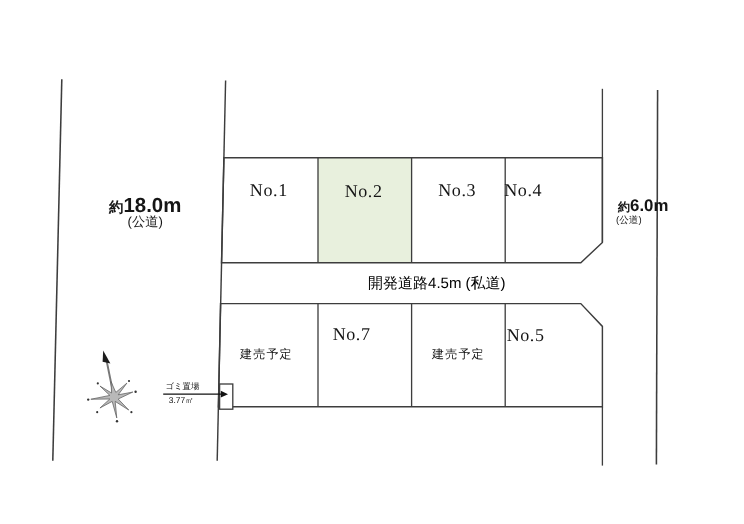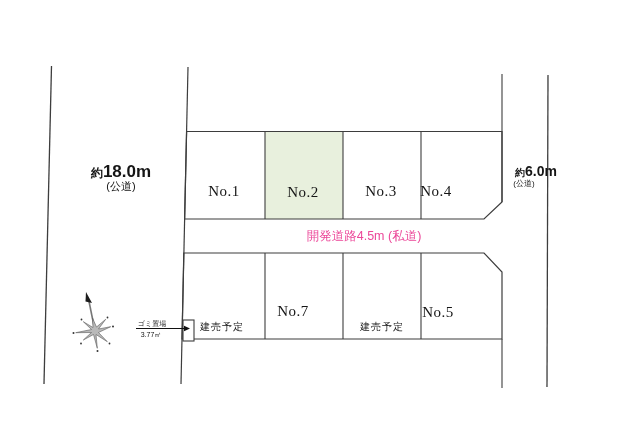--- a/index.html
+++ b/index.html
@@ -11,30 +11,30 @@
     font-family:"Liberation Sans","DejaVu Sans",sans-serif;
   }
   .canvas svg{position:absolute;left:0;top:0;}
   .lbl{
     position:absolute;
     transform:translate(-50%,-50%);
     white-space:nowrap;
     color:#151515;
     line-height:1;
   }
-  .serif{font-family:"Liberation Serif","DejaVu Serif",serif;margin-top:31px;}
+  .serif{font-family:"Liberation Serif","DejaVu Serif",serif;}
   .plot-no{font-size:15px;letter-spacing:0.5px;}
   .plot-kanji{font-size:10px;letter-spacing:1px;}
   .road-big{font-size:17px;font-weight:600;}
   .road-big .approx{font-size:12px;font-weight:600;}
   .road-mid{font-size:14px;font-weight:600;}
   .road-mid .approx{font-size:10px;font-weight:600;}
   .road-kind{font-size:11px;font-weight:500;}
   .road-kind-sm{font-size:8px;font-weight:500;}
-  .road-center{font-size:12.5px;color:#ec4899;}
+  .road-center{font-size:12.5px;color:#000000;}
   .tiny{font-size:7px;color:#111;}
 </style>
 </head>
 <body>
 
 <div class="canvas">
 
   <svg width="620" height="437" viewBox="0 0 620 437">
 
     <line x1="51.5" y1="66" x2="44" y2="384" stroke="#3d3d3d" stroke-width="1.3"></line>

